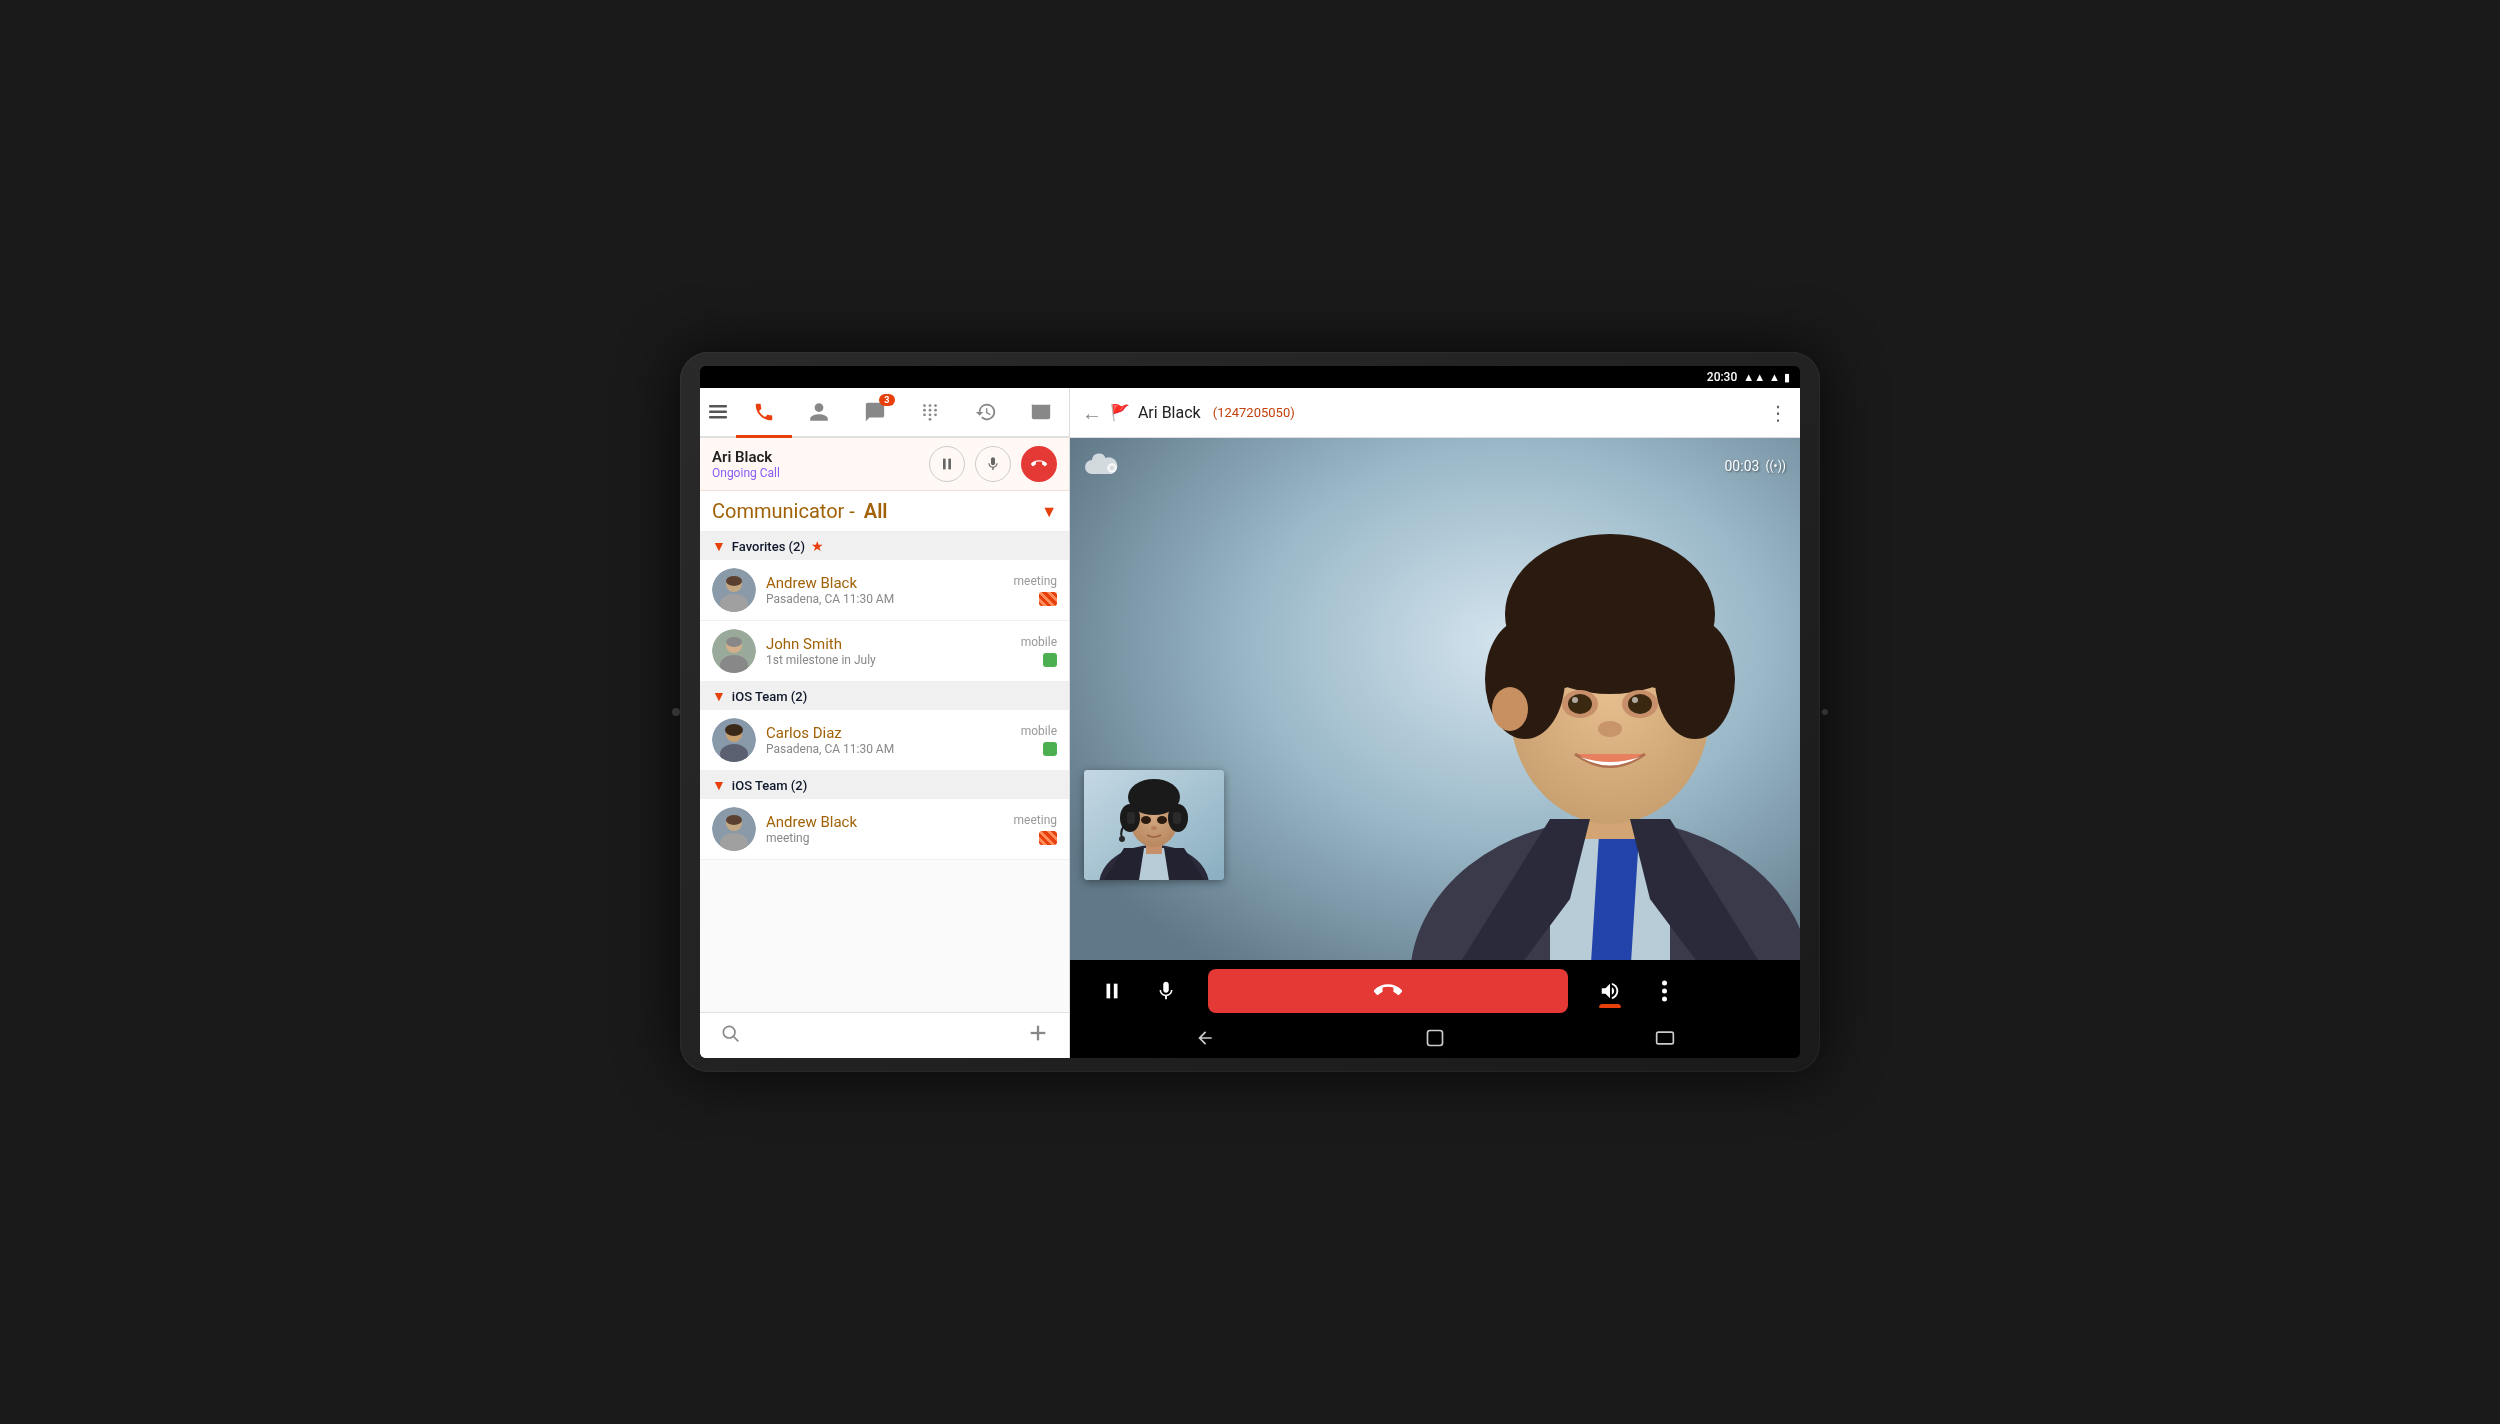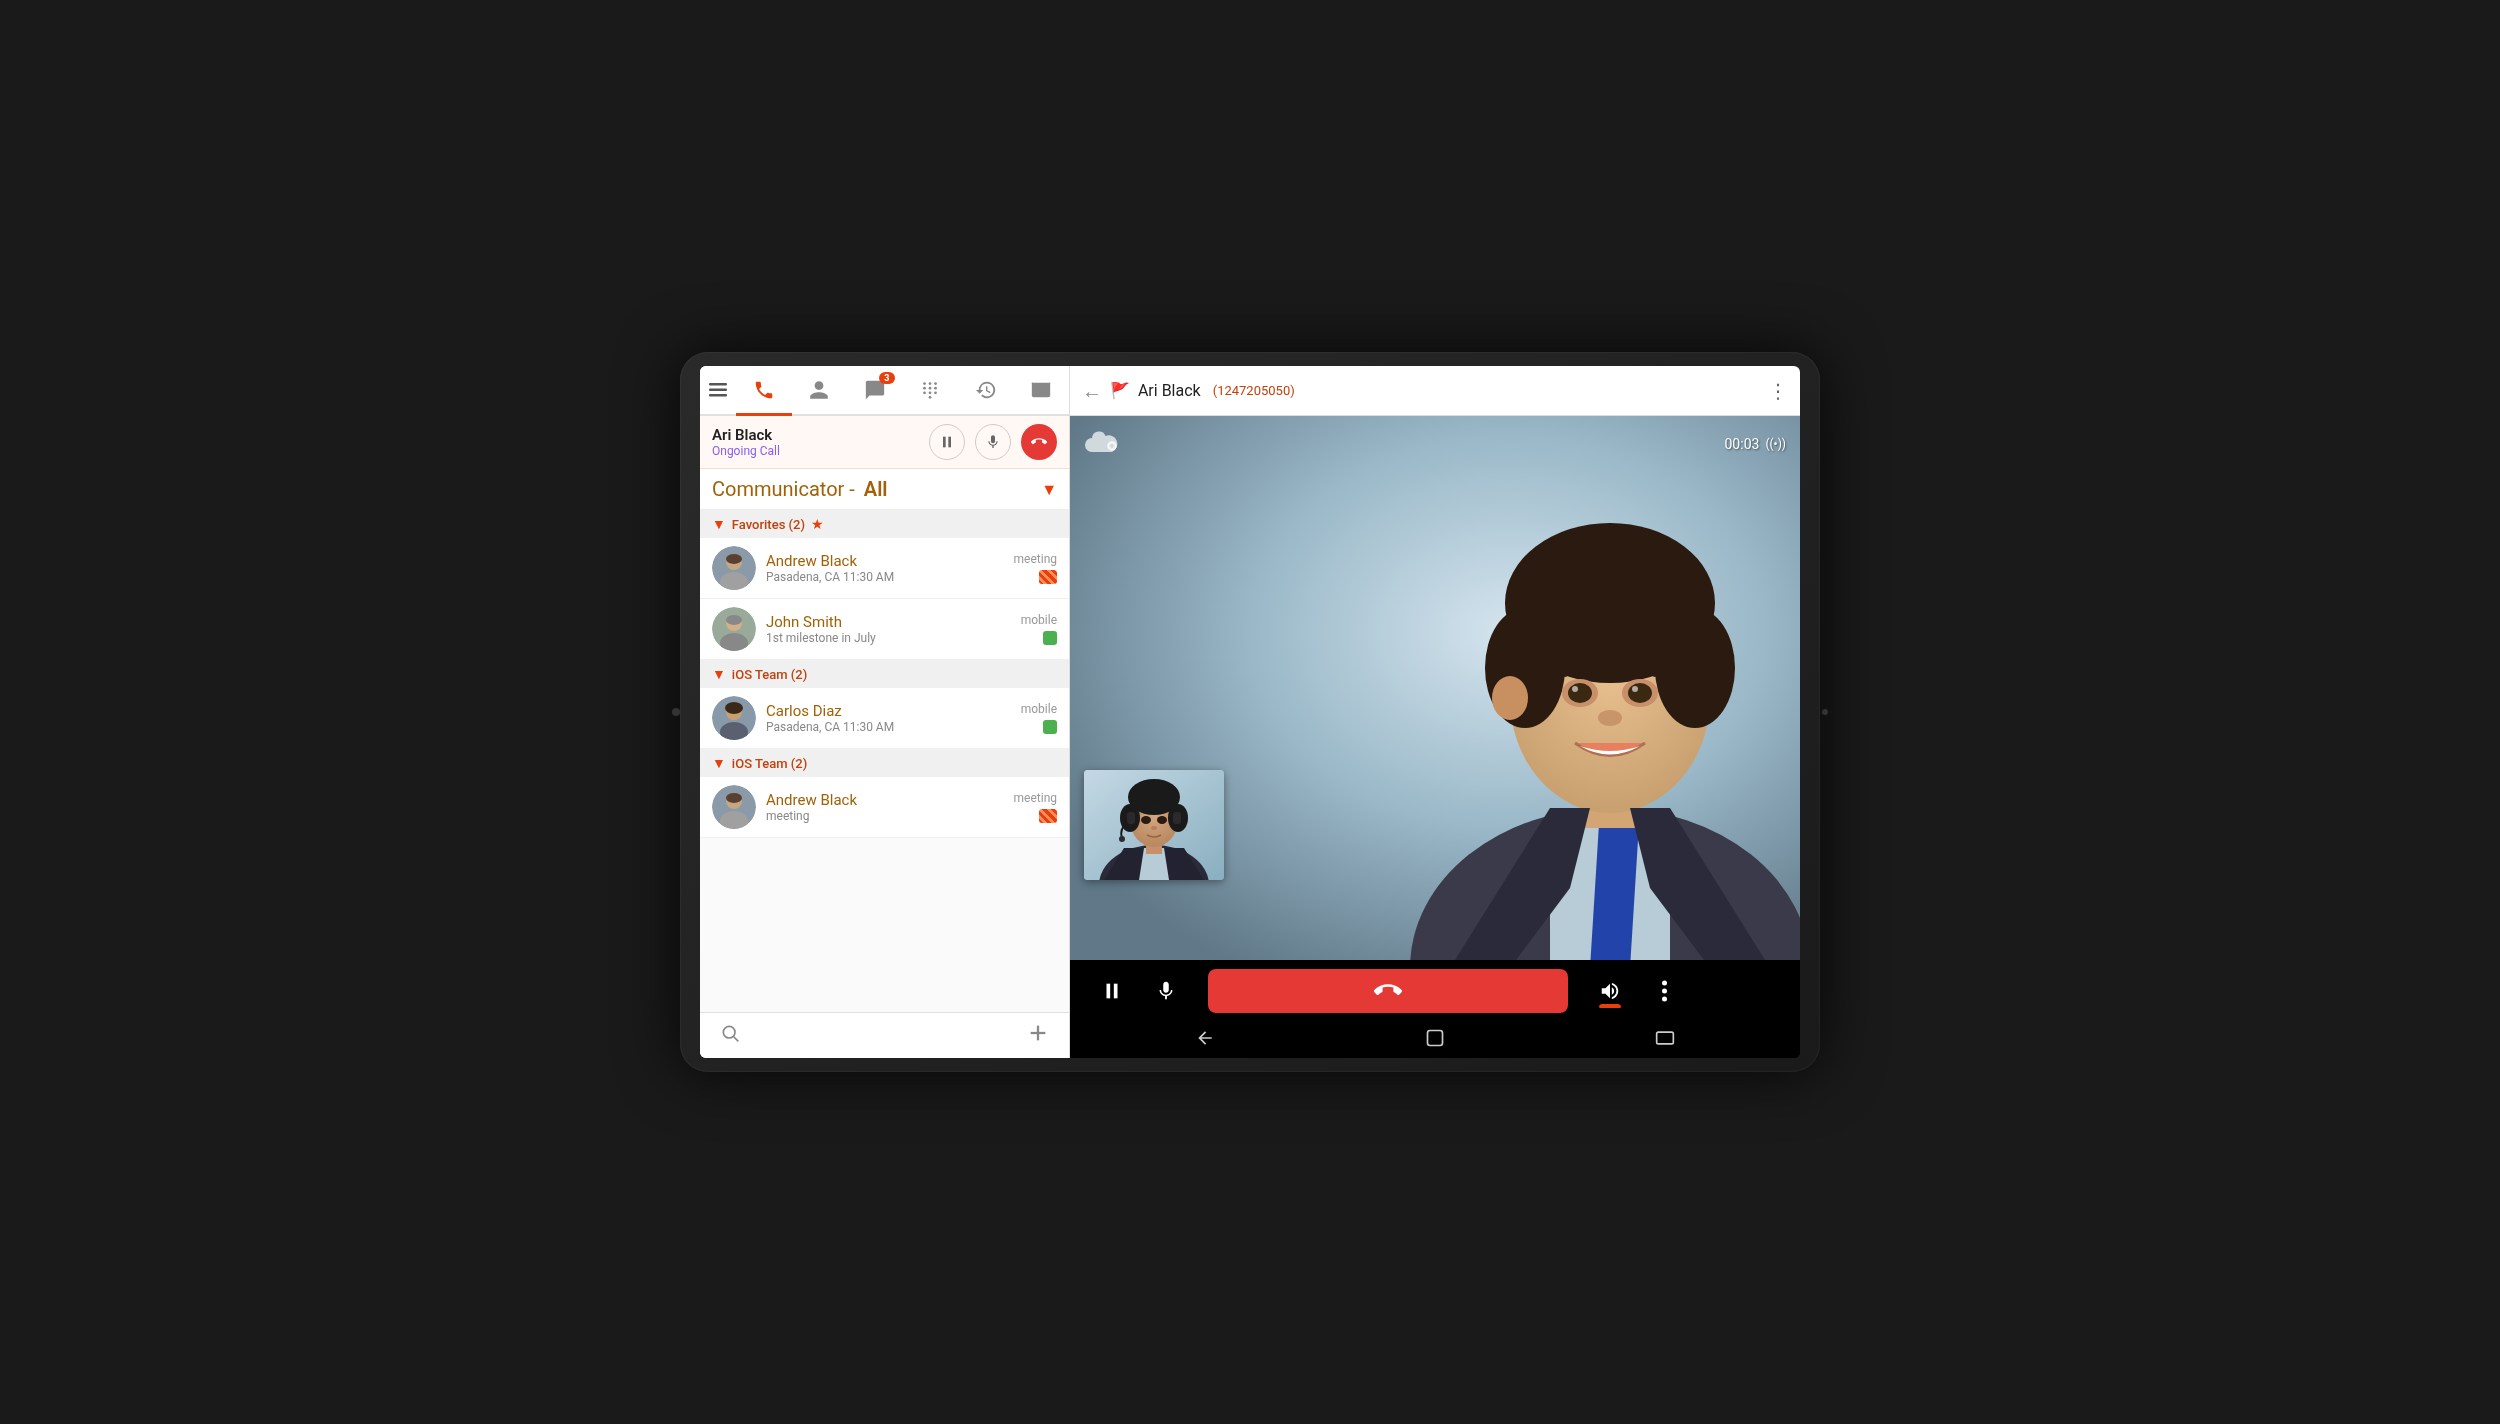--- a/index.html
+++ b/index.html
@@ -205,21 +205,21 @@
     
     .group-header {
       padding: 6px 12px;
       display: flex;
       align-items: center;
       gap: 6px;
       background: #f0f0f0;
     }
     .group-header-text {
       font-size: 13px;
-      color: #c2410c;
+      color: #0f172a;
       font-weight: 500;
     }
     .group-chevron {
       color: #e8400c;
       font-size: 14px;
     }
     .star-icon {
       color: #e8400c;
       font-size: 14px;
     }
@@ -523,20 +523,28 @@
   </style>
 </head>
 <body>
 
 <div class="tablet">
   <div class="camera-dot"></div>
   <div class="camera-dot-right"></div>
 
   <div class="tablet-inner">
 
+    <div class="status-bar">
+      <span class="status-bar-time">20:30</span>
+      <div class="status-icons">
+        <span>▲▲</span>
+        <span>▲</span>
+        <span>▮</span>
+      </div>
+    </div>
 
     <div class="app-area">
 
       <div class="sidebar">
 
         <div class="tab-bar">
           <div class="tab-bar-menu">
             <svg width="18" height="14" viewBox="0 0 18 14" fill="#555">
               <rect y="0" width="18" height="2.5" rx="1"></rect>
               <rect y="5.5" width="18" height="2.5" rx="1"></rect>

